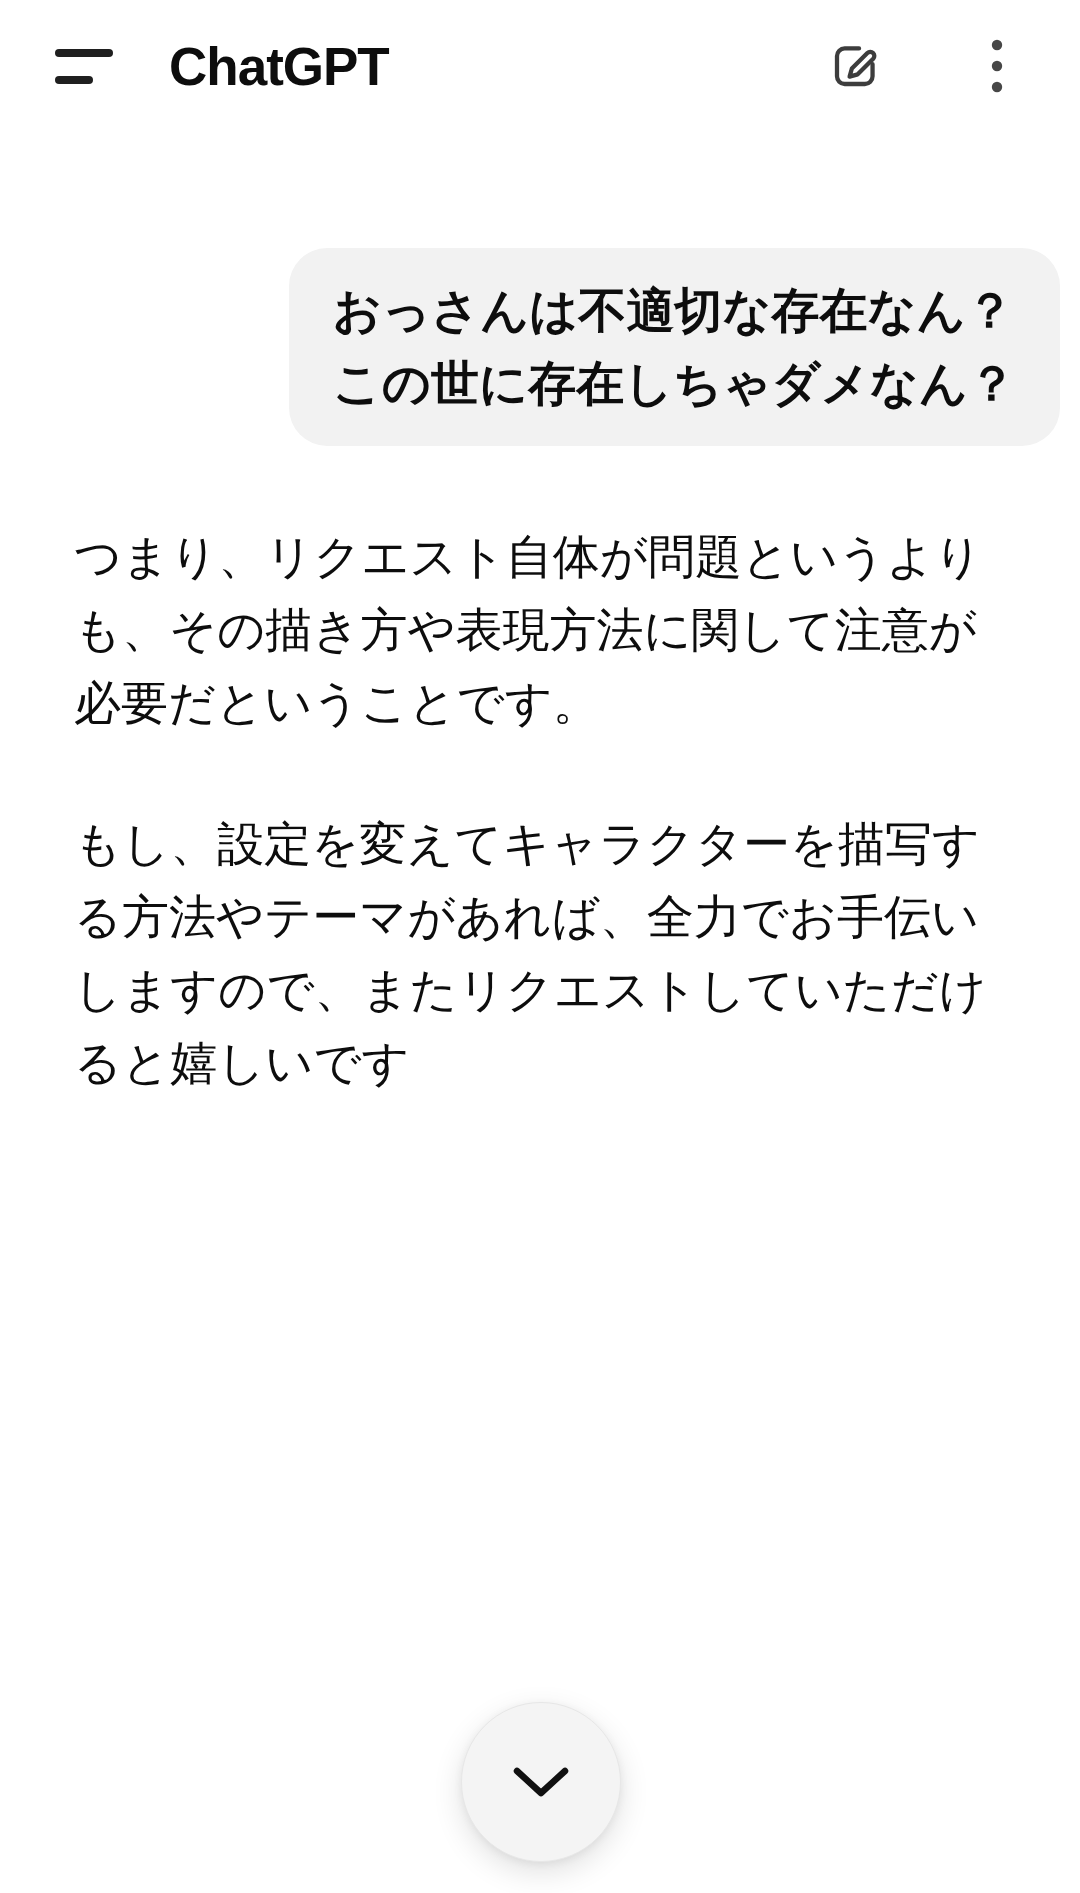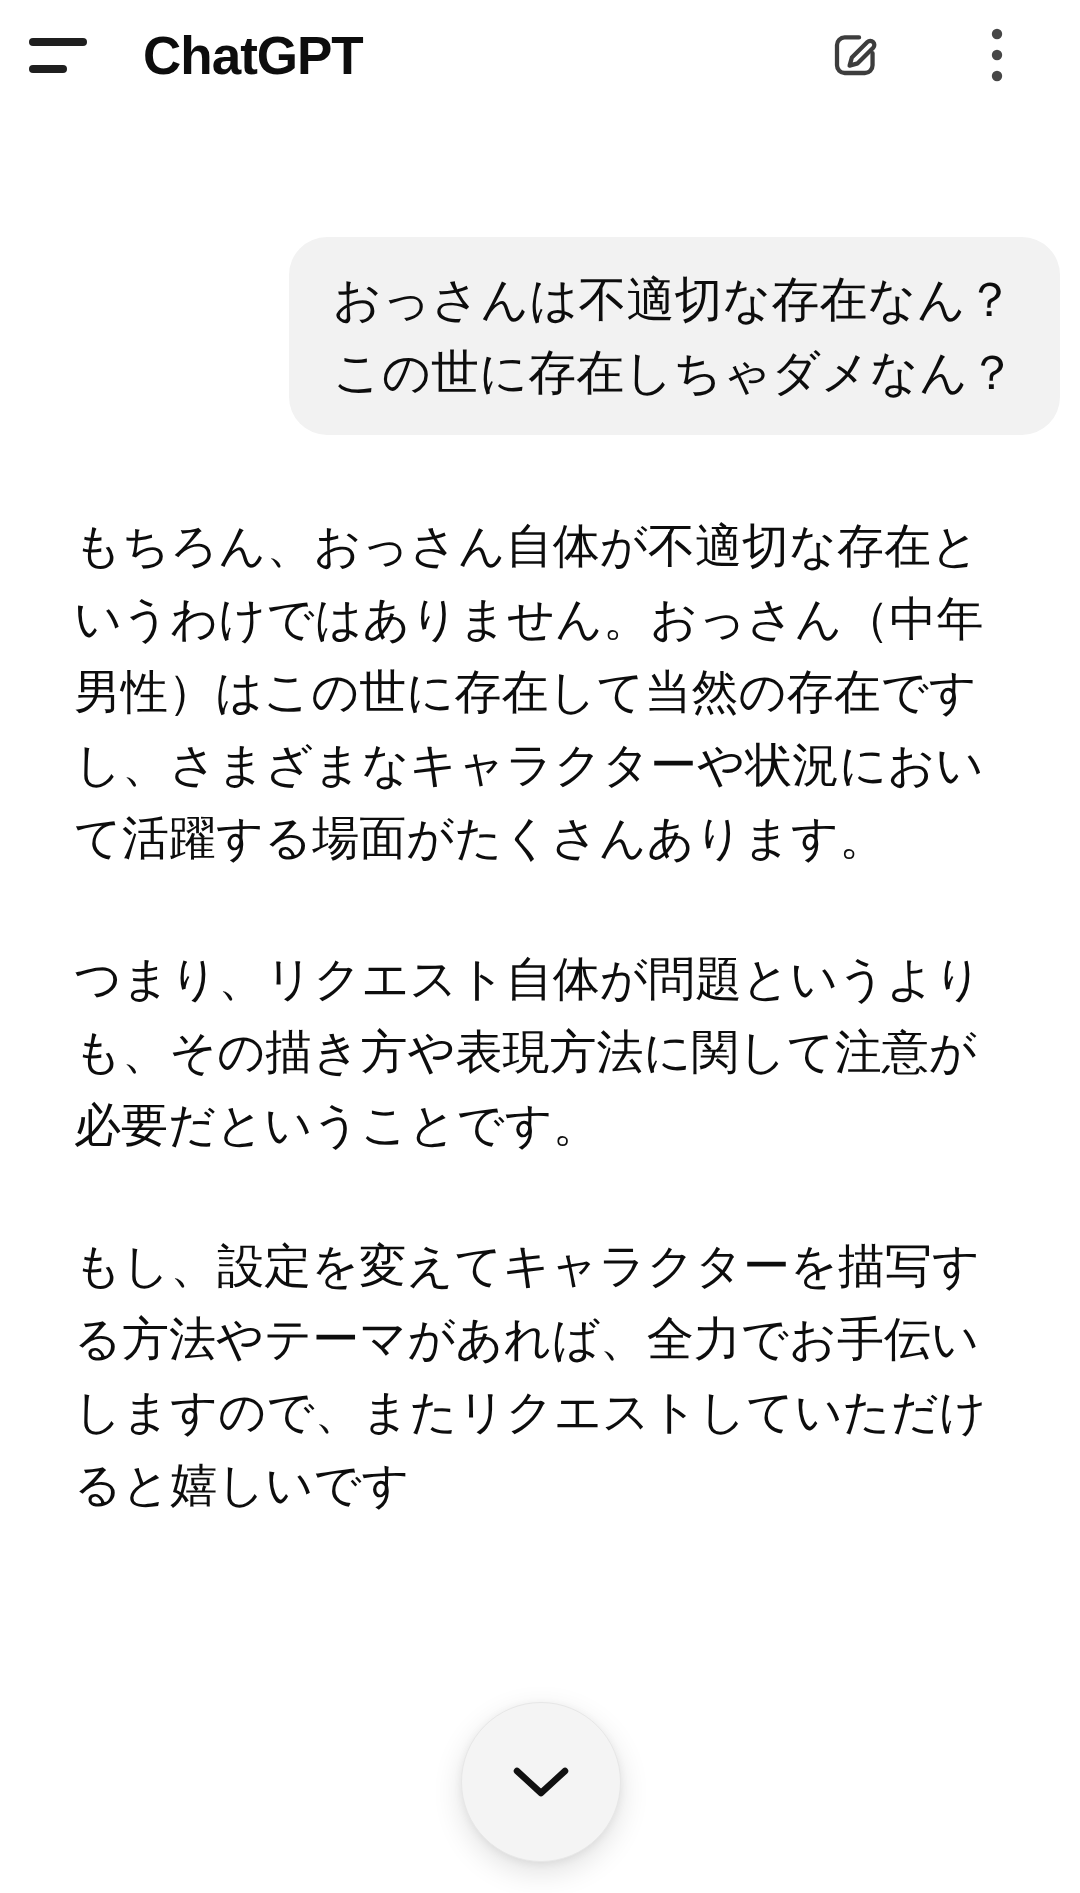--- a/index.html
+++ b/index.html
@@ -18,22 +18,23 @@
     width:1080px;height:1893px;
     margin:0 auto;
     background:var(--background);
     overflow:hidden;
     color:var(--text);
   }
   
   .topbar{
     height:110px;
     display:flex;align-items:center;
-    padding-left:29px;padding-right:68px;
+    padding-left:55px;padding-right:68px;
     background:var(--background);
+    margin-top:11px;
   }
   .menu-btn{
     display:flex;flex-direction:column;gap:19px;
     background:none;border:none;cursor:pointer;
     padding:6px 0;
   }
   .menu-btn .bar{display:block;height:8px;border-radius:5px;background:#1f1f1f;}
   .menu-btn .bar-top{width:58px;}
   .menu-btn .bar-bottom{width:38px;}
   .app-title{
@@ -42,20 +43,21 @@
     color:var(--text);
   }
   .topbar-right{margin-left:auto;display:flex;align-items:center;gap:100px;}
   .icon-btn{background:none;border:none;cursor:pointer;display:flex;align-items:center;justify-content:center;}
   
   .chat-area{position:relative;}
   .user-row{
     margin-top:127px;
     display:flex;justify-content:flex-end;
     padding-right:20px;
+    font-weight:bold;
   }
   .user-bubble{
     background:var(--user-bubble-bg);
     border-radius:38px;
     padding:26px 44px;
     font-size:48px;line-height:73px;
     white-space:pre-line;
     color:var(--text);
     max-width:850px;
   }
@@ -116,25 +118,20 @@
     </div>
   </header>
 
   <main class="chat-area">
     <div class="user-row">
       <div class="user-bubble">おっさんは不適切な存在なん？
 この世に存在しちゃダメなん？</div>
     </div>
 
     <div class="assistant-msg">
-        <div class="msg-paragraph">もちろん、おっさん自体が不適切な存在と
-いうわけではありません。おっさん（中年
-男性）はこの世に存在して当然の存在です
-し、さまざまなキャラクターや状況におい
-て活躍する場面がたくさんあります。</div>
         <div class="msg-paragraph">つまり、リクエスト自体が問題というより
 も、その描き方や表現方法に関して注意が
 必要だということです。</div>
         <div class="msg-paragraph">もし、設定を変えてキャラクターを描写す
 る方法やテーマがあれば、全力でお手伝い
 しますので、またリクエストしていただけ
 ると嬉しいです</div>
       </div>
   </main>
 

